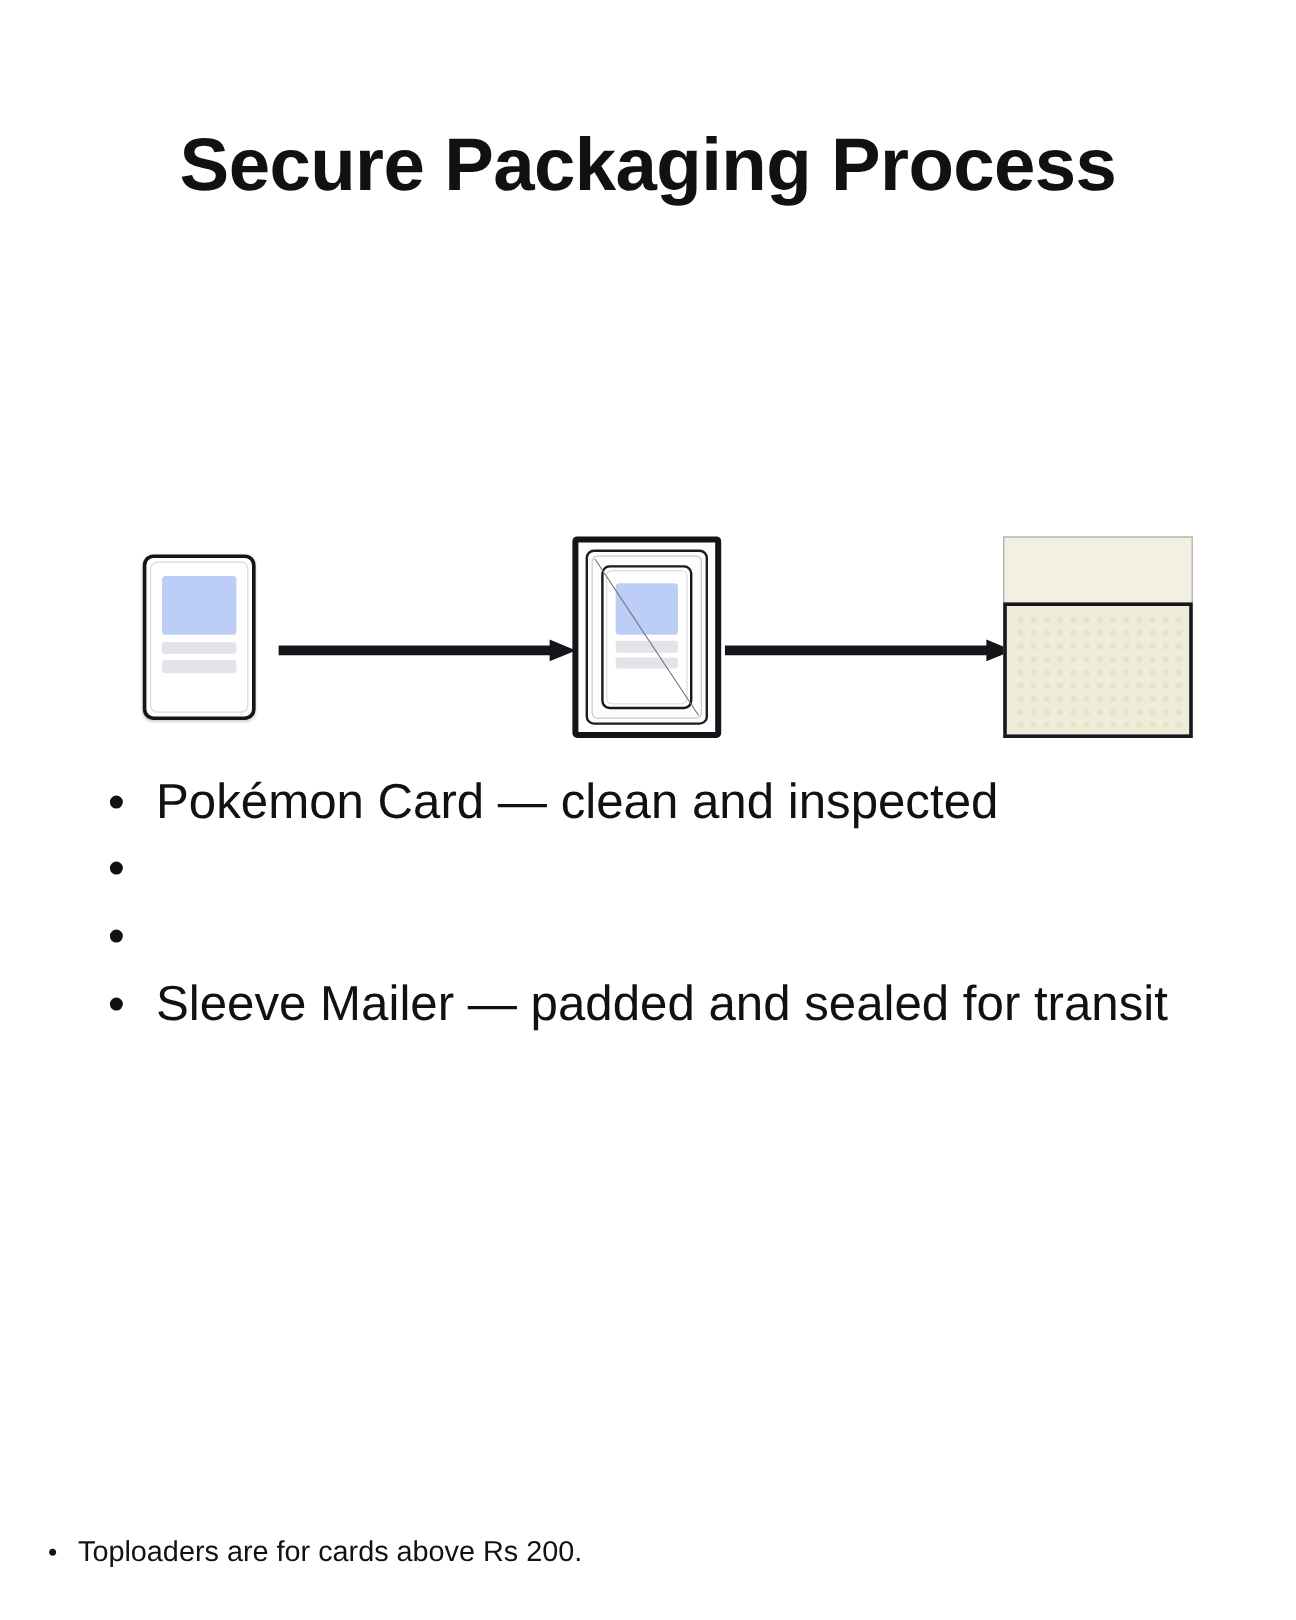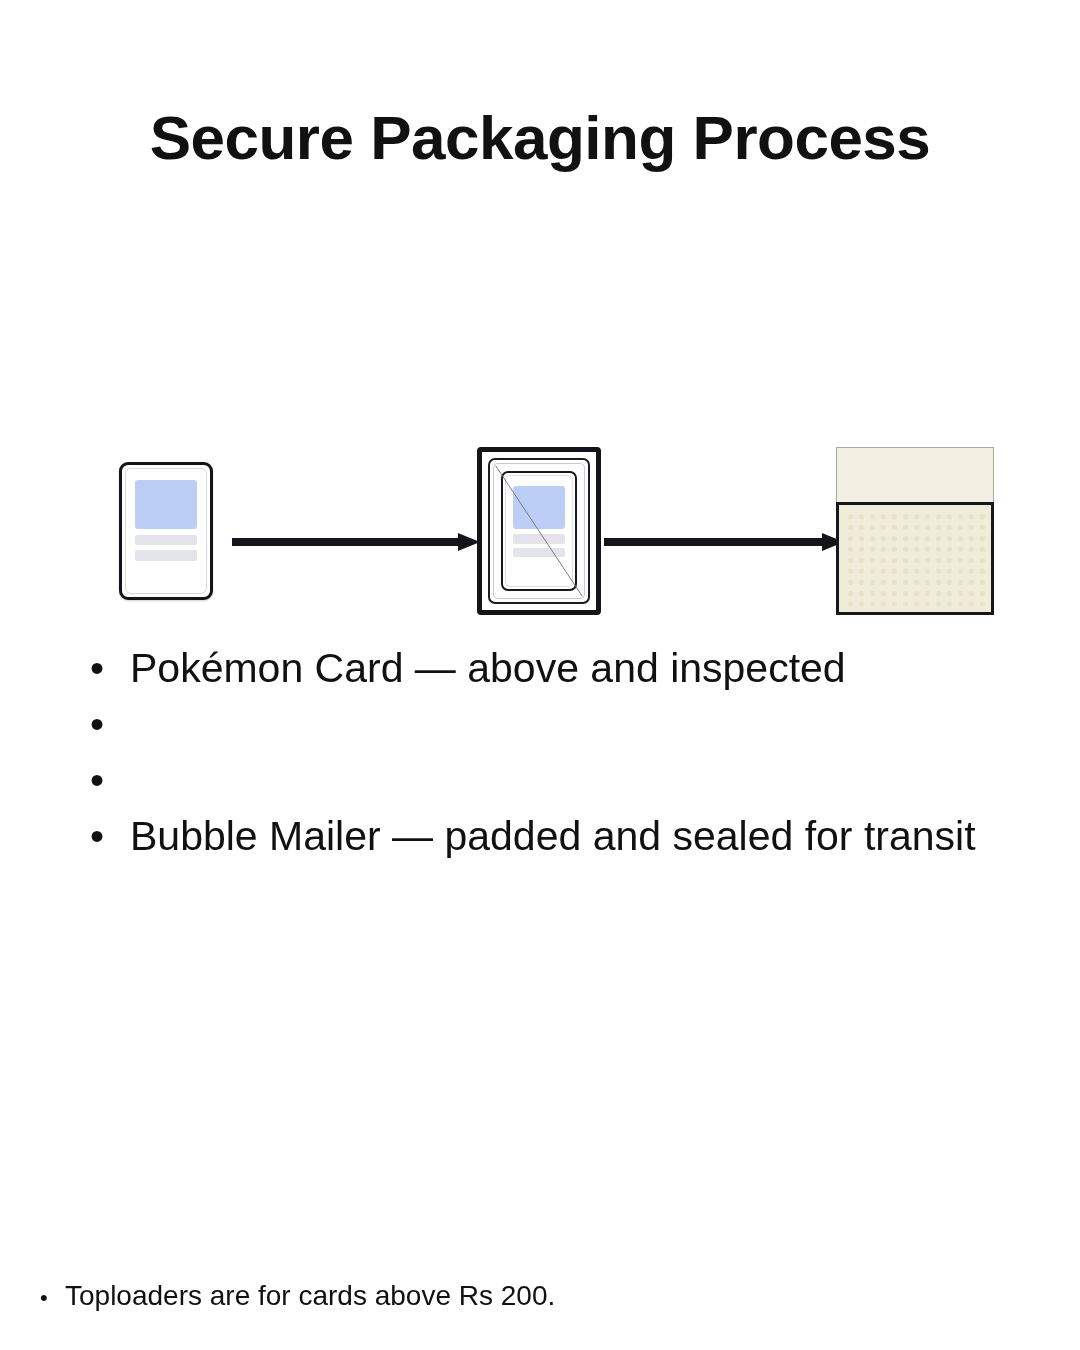--- a/index.html
+++ b/index.html
@@ -210,21 +210,21 @@
     align-items: baseline;
   }
   .footnote-dot {
     width: 25px;
     flex: 0 0 25px;
     font-size: 22px;
     line-height: 1;
     color: #111111;
   }
   .footnote-text {
-    font-size: 28px;
+    font-size: 24px;
     line-height: 1;
     color: #111111;
     white-space: nowrap;
   }
 </style>
 </head>
 <body>
 
 <div class="slide-title">Secure Packaging Process</div>
 
@@ -276,34 +276,34 @@
       <div class="mailer-bubbles"></div>
     </div>
   </div>
 
 </div>
 
 <div class="bullets">
 
   <div class="bullet-row">
     <span class="bullet-dot">•</span>
-    <span class="bullet-text">Pokémon Card — above and inspected</span>
+    <span class="bullet-text">Pokémon Card — clean and inspected</span>
   </div>
 
   <div class="bullet-row">
     <span class="bullet-dot">•</span>
   </div>
 
   <div class="bullet-row">
     <span class="bullet-dot">•</span>
   </div>
 
   <div class="bullet-row">
     <span class="bullet-dot">•</span>
-    <span class="bullet-text">Bubble Mailer — padded and sealed for transit</span>
+    <span class="bullet-text">Sleeve Mailer — padded and sealed for transit</span>
   </div>
 
 </div>
 
 <div class="footnote">
   <span class="footnote-dot">•</span>
   <span class="footnote-text">Toploaders are for cards above Rs 200.</span>
 </div>
 
 </body></html>

